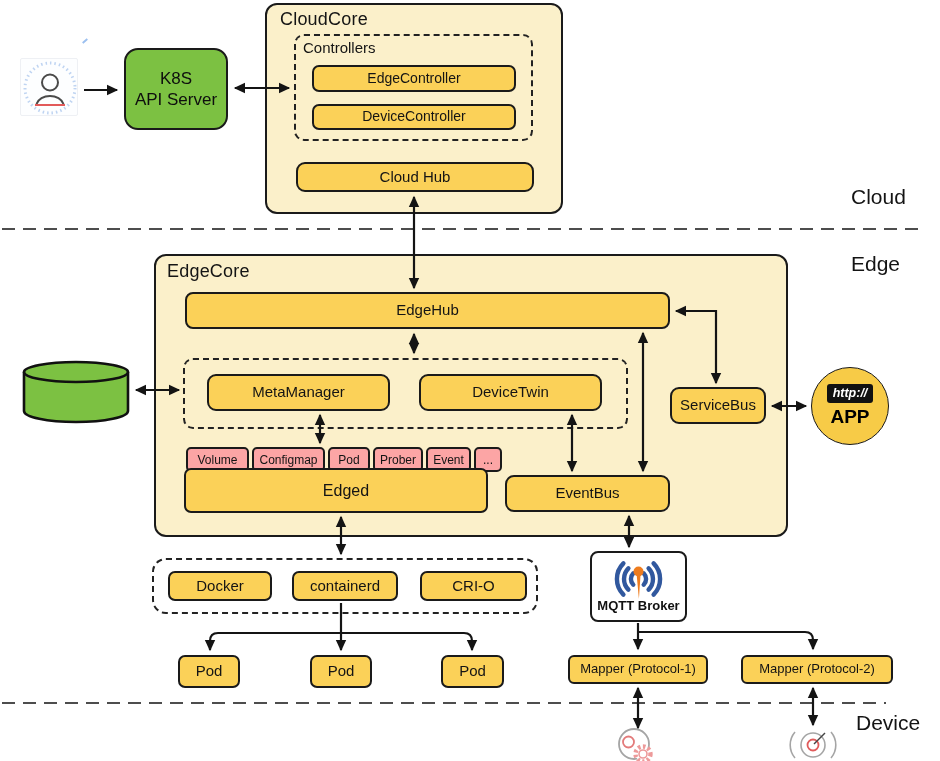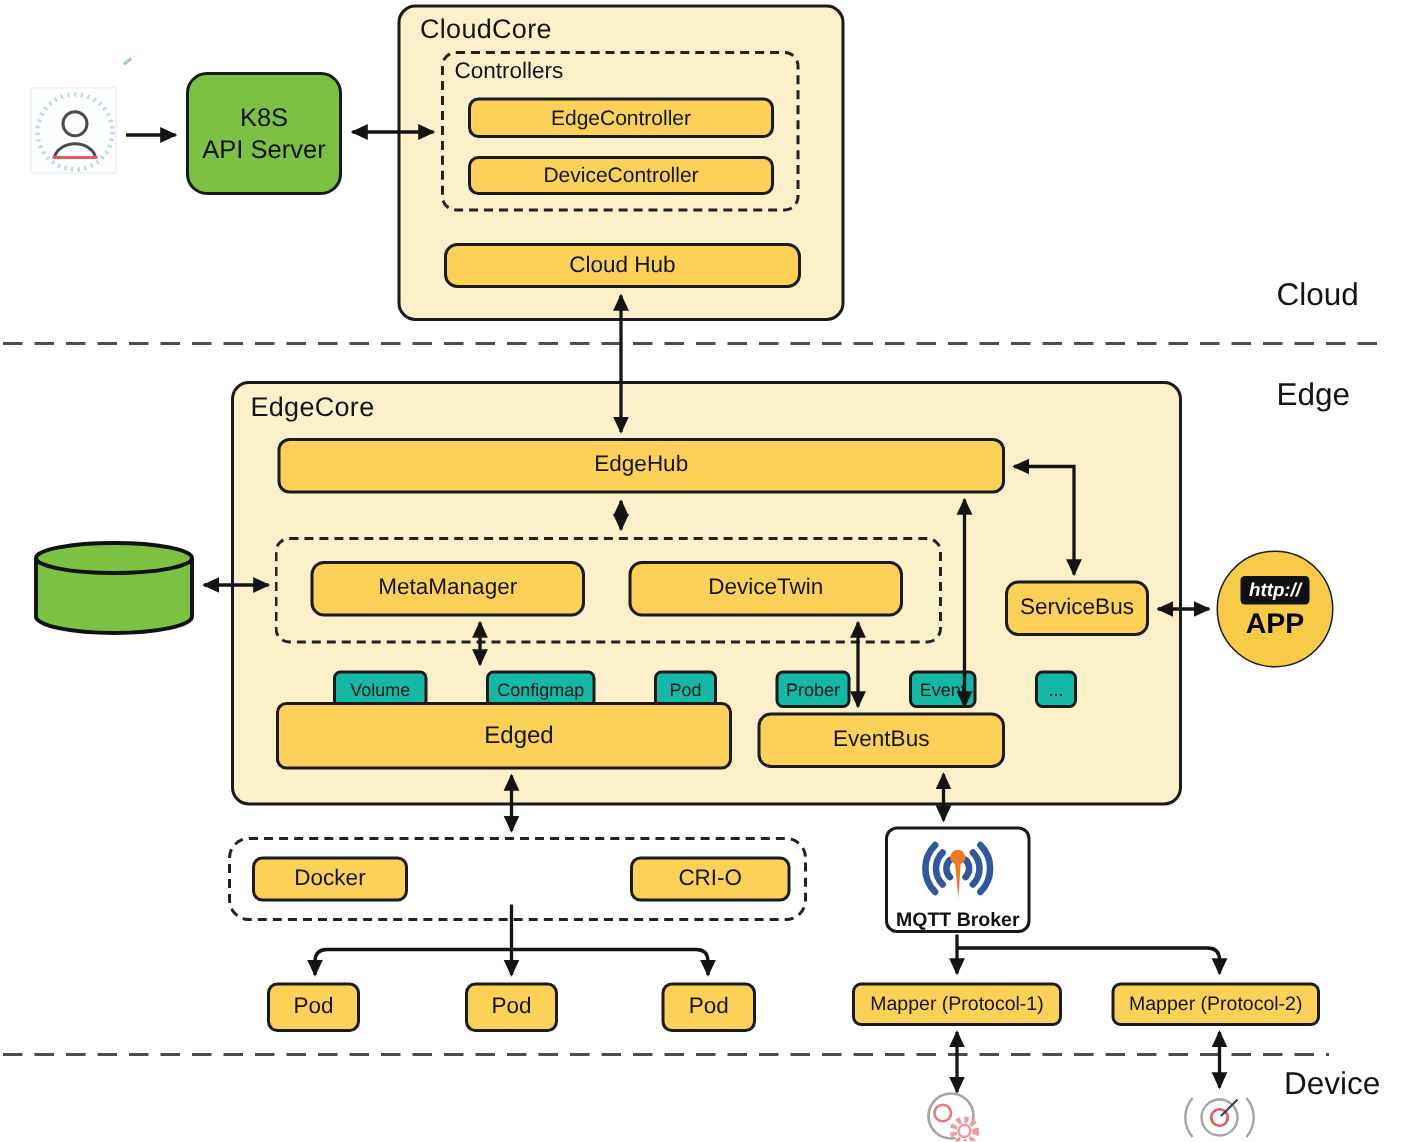--- a/index.html
+++ b/index.html
@@ -15,23 +15,23 @@
   .panel-title{position:absolute;font-size:18px;color:#141414;letter-spacing:.2px;}
   .dgroup{border:2px dashed #222;border-radius:10px;background:transparent;}
   .dlabel{position:absolute;font-size:15px;color:#141414;}
   .ybox{
     background:#FBD158;border:2px solid #1a1a1a;border-radius:7px;
     display:flex;align-items:center;justify-content:center;
     font-size:15px;color:#141414;text-align:center;line-height:1.1;
   }
   .ybox.sm{font-size:14px;}
   .module{
-    background:#14b8a6;border:2px solid #1a1a1a;border-radius:5px;
+    background:#fca5a5;border:2px solid #1a1a1a;border-radius:5px;
     display:flex;align-items:center;justify-content:center;
-    font-size:12px;color:#141414;white-space:nowrap;margin-left:36px;
+    font-size:12px;color:#141414;white-space:nowrap;
   }
   .greenbox{
     background:#7CC142;border:2px solid #1a1a1a;border-radius:14px;
     display:flex;flex-direction:column;align-items:center;justify-content:center;
     font-size:17px;color:#0e0e0e;line-height:1.25;
   }
   .zone{position:absolute;font-size:21px;color:#141414;text-align:center;}
   .cyl-text{
     position:absolute;display:flex;flex-direction:column;align-items:center;justify-content:center;
     font-size:15px;line-height:1.25;color:#0e0e0e;text-align:center;
@@ -40,21 +40,21 @@
     background:#F7CB47;border:1.5px solid #1a1a1a;border-radius:50%;
     display:flex;flex-direction:column;align-items:center;justify-content:center;gap:3px;
   }
   .http-badge{
     background:#111;color:#fff;font-size:12.5px;font-weight:bold;font-style:italic;
     padding:2px 6px;border-radius:3px;line-height:1.2;
   }
   .app-label{font-size:19px;font-weight:bold;color:#000000;}
   .mqtt-box{
     background:#fff;border:2px solid #1a1a1a;border-radius:8px;
-    display:flex;flex-direction:column;align-items:center;justify-content:space-between;
+    display:flex;flex-direction:column;align-items:center;justify-content:flex-start;
   }
   .mqtt-label{font-size:13px;font-weight:bold;color:#111;margin-top:-2px;white-space:nowrap;}
   .mapper{font-size:13px;border-radius:6px;}
   .overlay{position:absolute;left:0;top:0;pointer-events:none;}
   .user-square{background:#FDFEFF;border:1px solid #eef0f4;border-radius:2px;}
   .blue-tick{position:absolute;width:6px;height:2px;background:#9cc0f0;transform:rotate(-40deg);}
 </style>
 </head>
 <body>
 
@@ -118,20 +118,21 @@
     <ellipse cx="56" cy="13" rx="52" ry="10" fill="#7CC142" stroke="#111" stroke-width="2.6"></ellipse>
   </svg>
 
   <div class="abs app-circle" style="left:811px;top:367px;width:78px;height:78px;">
     <span class="http-badge">http://</span>
     <span class="app-label">APP</span>
   </div>
 
   <div class="abs dgroup" style="left:152px;top:558px;width:386px;height:56px;border-radius:14px;"></div>
   <div class="abs ybox" style="left:168px;top:571px;width:104px;height:30px;">Docker</div>
+  <div class="abs ybox" style="left:292px;top:571px;width:106px;height:30px;">containerd</div>
   <div class="abs ybox" style="left:420px;top:571px;width:107px;height:30px;">CRI-O</div>
 
   <div class="abs ybox" style="left:178px;top:655px;width:62px;height:33px;">Pod</div>
   <div class="abs ybox" style="left:310px;top:655px;width:62px;height:33px;">Pod</div>
   <div class="abs ybox" style="left:441px;top:655px;width:63px;height:33px;">Pod</div>
 
   <div class="abs mqtt-box" style="left:590px;top:551px;width:97px;height:71px;">
     <svg width="93" height="47" viewBox="0 0 93 47">
       <g fill="none" stroke="#31589E" stroke-width="4.4" stroke-linecap="round">
         <path d="M41.3 20.3 A8 8 0 0 0 41.3 31.7"></path>
@@ -141,21 +142,21 @@
         <path d="M56.6 15.4 A15 15 0 0 1 56.6 36.6"></path>
         <path d="M61.6 10.4 A22 22 0 0 1 61.6 41.6"></path>
       </g>
       <polygon points="44.6,21 48.6,21 46.9,46" fill="#EE7C1E"></polygon>
       <circle cx="46.5" cy="18.5" r="5" fill="#EE7C1E"></circle>
     </svg>
     <span class="mqtt-label">MQTT Broker</span>
   </div>
 
   <div class="abs ybox mapper" style="left:568px;top:655px;width:140px;height:29px;">Mapper (Protocol-1)</div>
-  <div class="abs ybox mapper" style="left:741px;top:655px;width:139px;height:29px;">Mapper (Protocol-2)</div>
+  <div class="abs ybox mapper" style="left:741px;top:655px;width:152px;height:29px;">Mapper (Protocol-2)</div>
 
   <svg class="abs" style="left:613px;top:727px;" width="50" height="36" viewBox="0 0 50 36">
     <circle cx="21" cy="17" r="15" fill="none" stroke="#a5a5a5" stroke-width="1.8"></circle>
     <circle cx="15.5" cy="15" r="5.5" fill="none" stroke="#e37b7b" stroke-width="1.8"></circle>
     <circle cx="30" cy="27" r="7.5" fill="#ffffff" stroke="#ed9a9a" stroke-width="4.4" stroke-dasharray="2.6 2.4"></circle>
     <circle cx="30" cy="27" r="4" fill="#ffffff" stroke="#ed9a9a" stroke-width="1.6"></circle>
   </svg>
   <svg class="abs" style="left:786px;top:727px;" width="54" height="36" viewBox="0 0 54 36">
     <path d="M9 5 A20 20 0 0 0 9 31" fill="none" stroke="#a5a5a5" stroke-width="1.6"></path>
     <path d="M45 5 A20 20 0 0 1 45 31" fill="none" stroke="#a5a5a5" stroke-width="1.6"></path>

